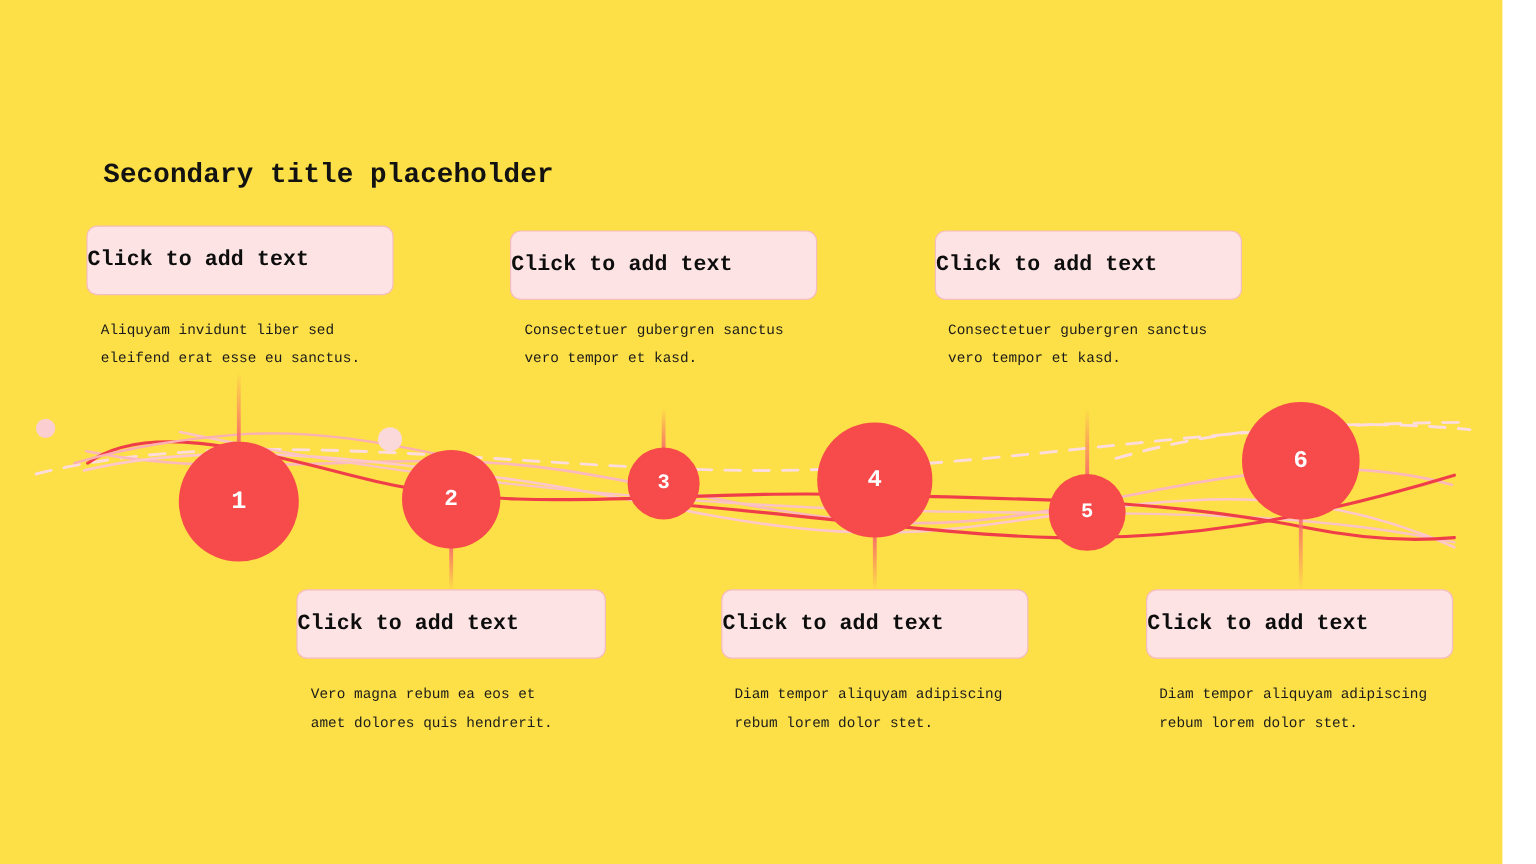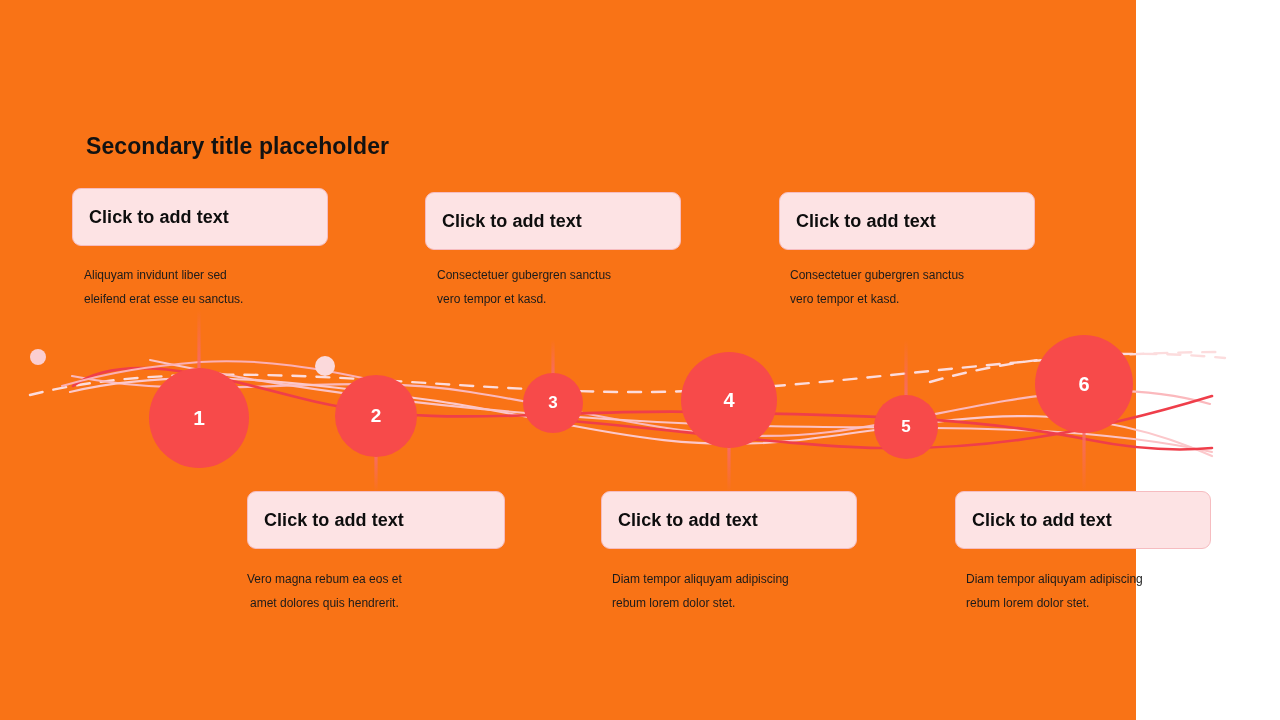--- a/index.html
+++ b/index.html
@@ -10,23 +10,24 @@
   body {
     width: 1280px;
     height: 720px;
     overflow: hidden;
     font-family: "Liberation Sans", sans-serif;
     position: relative;
   }
   #slide {
     position: absolute;
     left: 0; top: 0;
-    width: 1136px;
+    width: 1252px;
     height: 720px;
-    background: #f97316;
+    background: #fde047;
+    font-family: Liberation Mono, monospace;
   }
 
   
   .slide-title {
     position: absolute;
     left: 86px;
     top: 133px;
     font-size: 23px;
     font-weight: bold;
     color: #121212;
@@ -54,21 +55,21 @@
     background: #fde3e4;
     border: 1px solid #f6bcc0;
     border-radius: 9px;
     display: flex;
     align-items: center;
   }
   .callout-box .headline {
     font-size: 18px;
     font-weight: bold;
     color: #0d0d0d;
-    padding-left: 16px;
+    padding-left: 0;
     letter-spacing: 0.05px;
     white-space: nowrap;
   }
   .callout-body {
     position: absolute;
     left: 12px;
     font-size: 12px;
     line-height: 24px;
     color: #1b1b1b;
     white-space: pre-line;
@@ -147,21 +148,21 @@
         <div class="callout-box" style="width: 256px; height: 58px;">
           <div class="headline">Click to add text</div>
         </div>
         <div class="callout-body" style="top: 75px; left: 12px;">Aliquyam invidunt liber sed
 eleifend erat esse eu sanctus.</div>
       </div>
       <div class="callout" style="left: 247px; top: 491px; width: 258px;">
         <div class="callout-box" style="width: 258px; height: 58px;">
           <div class="headline">Click to add text</div>
         </div>
-        <div class="callout-body" style="top: 76px; left: 0; text-align: center;">Vero magna rebum ea eos et
+        <div class="callout-body" style="top: 76px; left: 12px;">Vero magna rebum ea eos et
 amet dolores quis hendrerit.</div>
       </div>
       <div class="callout" style="left: 425px; top: 192px; width: 256px;">
         <div class="callout-box" style="width: 256px; height: 58px;">
           <div class="headline">Click to add text</div>
         </div>
         <div class="callout-body" style="top: 71px; left: 12px;">Consectetuer gubergren sanctus
 vero tempor et kasd.</div>
       </div>
       <div class="callout" style="left: 601px; top: 491px; width: 256px;">

